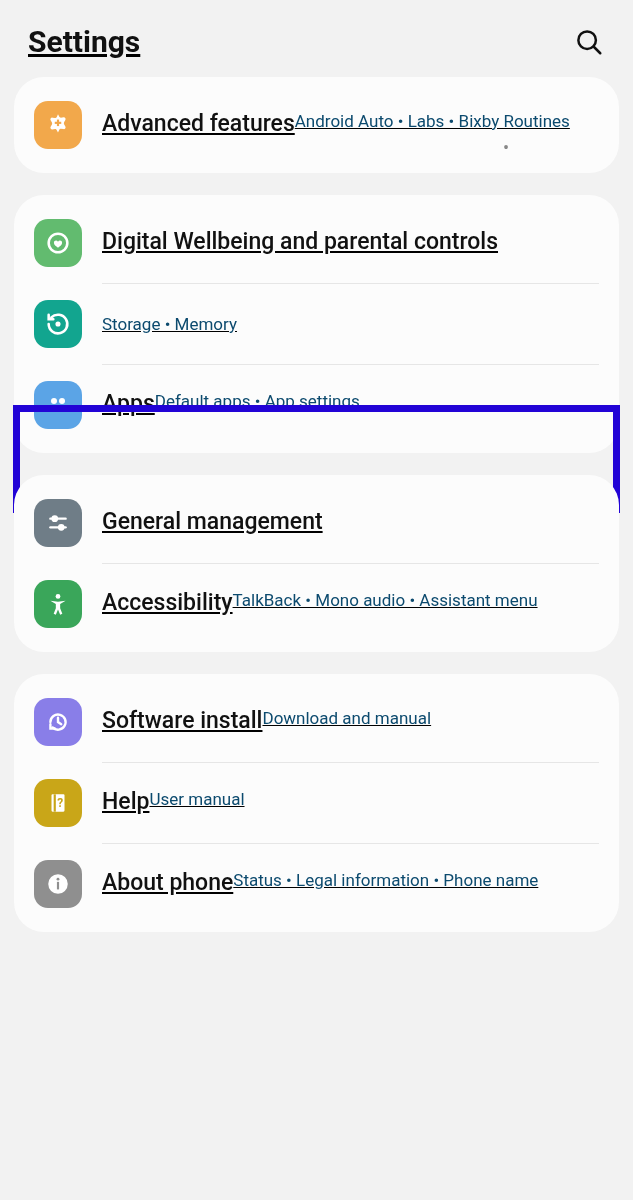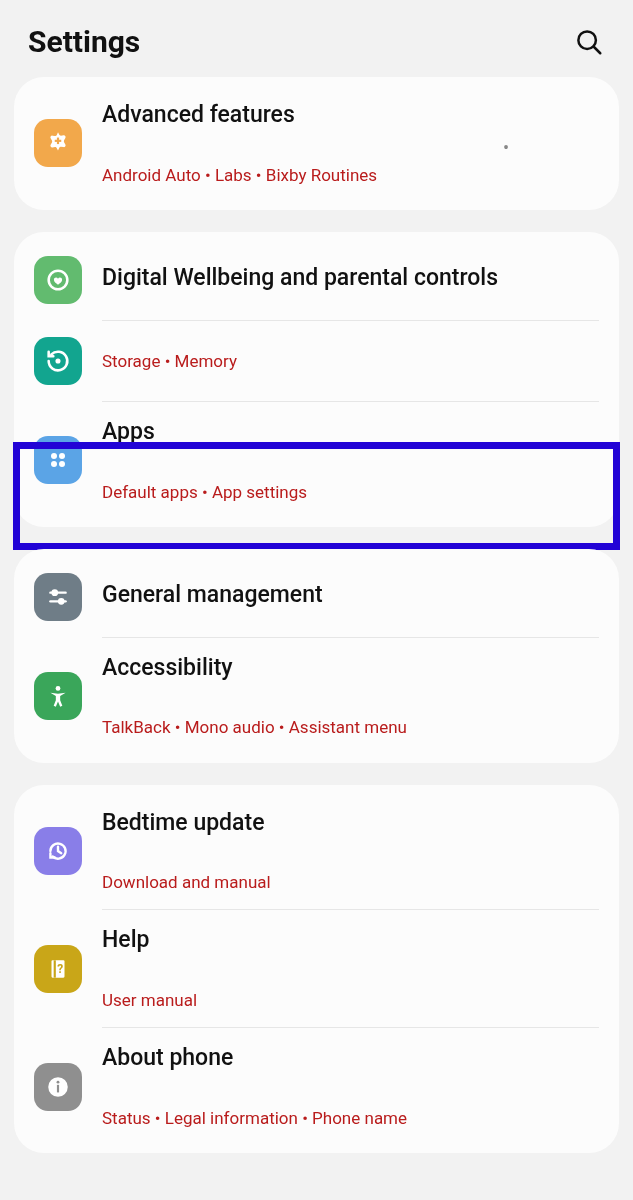--- a/index.html
+++ b/index.html
@@ -7,20 +7,21 @@
     width: 633px;
     height: 1200px;
     font-family: -apple-system, BlinkMacSystemFont, "Segoe UI", Roboto, Helvetica, Arial, sans-serif;
     background: #f2f2f2;
     overflow: hidden;
   }
   .screen {
     width: 100%;
     height: 100%;
     padding: 0 4px 10px 4px;
+    text-decoration: underline;
   }
   .header {
     display: flex;
     align-items: center;
     justify-content: space-between;
     padding: 24px 24px 18px 24px;
   }
   .header-title {
     font-size: 30px;
     font-weight: 700;
@@ -52,34 +53,32 @@
     height: 48px;
     border-radius: 14px;
     display: flex;
     align-items: center;
     justify-content: center;
     flex-shrink: 0;
     margin-right: 20px;
   }
   .row-text {
     display: flex;
-    flex-direction: column;
     min-width: 0;
-    gap: 32px;
   }
   .row-title {
     font-size: 23px;
     font-weight: 500;
     color: #111;
     line-height: 1.25;
     margin-bottom: 2px;
   }
   .row-sub {
     font-size: 17px;
-    color: #b91c1c;
+    color: #0c4a6e;
     line-height: 1.3;
   }
   .divider {
     height: 1px;
     background: #e6e6e6;
     margin: 6px 20px 6px 88px;
   }
   .dot-extra {
     position: absolute;
     right: 110px;
@@ -215,21 +214,21 @@
   <div class="card">
     <div class="row">
       <div class="icon-wrap ic-purple">
         <svg width="26" height="26" viewBox="0 0 24 24" fill="none" stroke="#fff" stroke-width="2.2" stroke-linecap="round">
           <path d="M5 12a7 7 0 1 1 2 5"></path>
           <polyline points="5 14 5 18 9 18"></polyline>
           <polyline points="12 8 12 12 15 14"></polyline>
         </svg>
       </div>
       <div class="row-text">
-        <span class="row-title">Bedtime update</span>
+        <span class="row-title">Software install</span>
         <span class="row-sub">Download and manual</span>
       </div>
     </div>
     <div class="divider"></div>
     <div class="row">
       <div class="icon-wrap ic-yellow">
         <svg width="26" height="26" viewBox="0 0 24 24" fill="#fff">
           <rect x="6" y="4" width="12" height="16" rx="1"></rect>
           <rect x="8" y="4" width="2" height="16" fill="#c9a618"></rect>
           <text x="14" y="16" font-size="11" font-weight="700" text-anchor="middle" fill="#c9a618">?</text>

